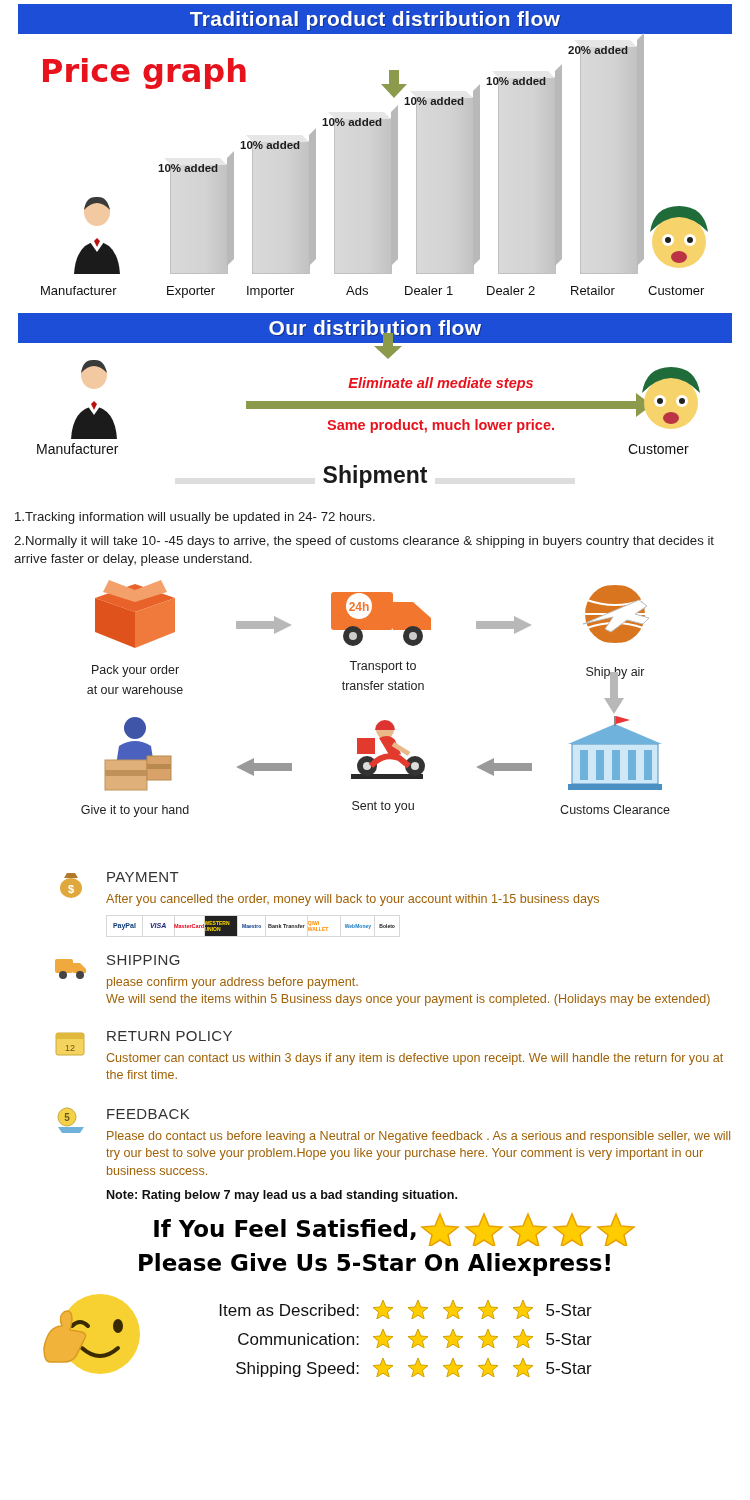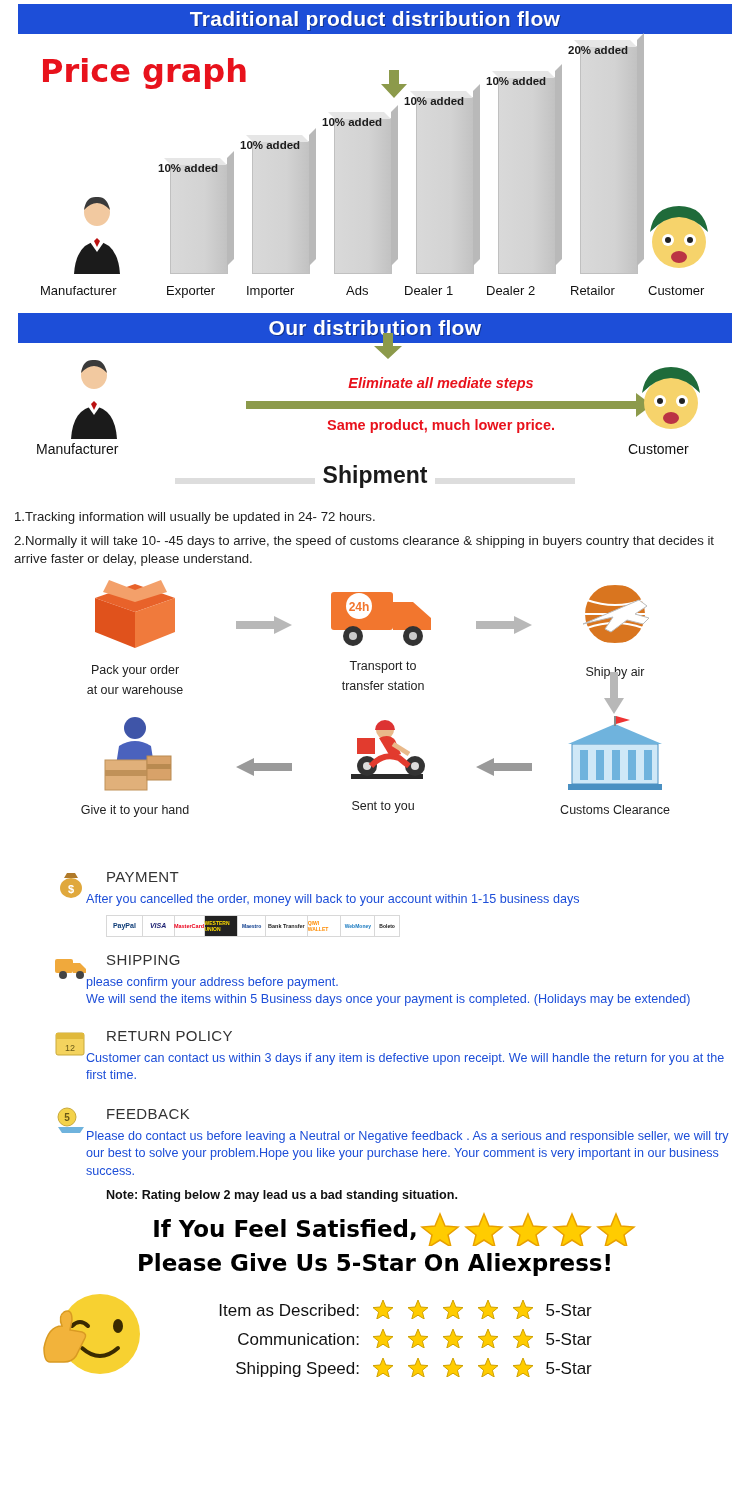--- a/index.html
+++ b/index.html
@@ -90,21 +90,21 @@
   .cell { position:absolute; width:170px; text-align:center; }
   .cell .cap { font-size:12.5px; color:#222; line-height:16px; margin-top:4px;}
   .harrow { position:absolute; height:20px; }
   .varrow { position:absolute; }
 
   
   .info { position:relative; width:750px; padding:10px 14px 0 14px; }
   .info-row { position:relative; margin-bottom:10px; }
   .info-ico { position:absolute; left:40px; top:2px; width:34px; height:28px;}
   .info-head { margin-left:92px; font-size:15px; color:#333; letter-spacing:.4px; }
-  .info-body { margin-left:72px; margin-top:6px; font-size:12.6px; line-height:17.5px; color:#1d4ed8; }
+  .info-body { margin-left:92px; margin-top:6px; font-size:12.6px; line-height:17.5px; color:#a16207; }
   .pay-logos { margin-left:92px; margin-top:6px; display:flex; align-items:center; border:1px solid #d8d8d8; width:294px; height:22px;}
   .pl { height:100%; display:flex; align-items:center; justify-content:center; font-size:7px; font-weight:bold; border-right:1px solid #d8d8d8;}
   .note-bold { margin-left:92px; margin-top:8px; font-size:12.6px; font-weight:bold; color:#111; }
 
   
   .sat { position:relative; width:660px; height:170px; margin-top:6px; }
   .sat-l1, .sat-l2 {
     position:absolute; left:0; width:750px; text-align:center;
     font-weight:bold; color:#000; font-size:23px; font-family:"DejaVu Sans", sans-serif;
   }
@@ -371,21 +371,21 @@
   </div>
 
   <div class="info-row" style="margin-top:20px;">
     <svg class="info-ico" viewBox="0 0 34 28">
       <circle cx="13" cy="10" r="9" fill="#f3d24a" stroke="#c9a93a"></circle>
       <text x="13" y="14" font-size="10" font-weight="bold" fill="#6b5a17" text-anchor="middle" font-family="Liberation Sans, sans-serif">5</text>
       <polygon points="4,20 30,20 26,26 8,26" fill="#6fb3dd"></polygon>
     </svg>
     <div class="info-head">FEEDBACK</div>
     <div class="info-body">Please do contact us before leaving a Neutral or Negative  feedback . As a serious and responsible seller, we will try our best to solve your problem.Hope you like your purchase here. Your comment is very important in our business success.</div>
-    <div class="note-bold">Note: Rating below 2 may lead us a bad standing situation.</div>
+    <div class="note-bold">Note: Rating below 7 may lead us a bad standing situation.</div>
   </div>
 </div>
 
 <div class="sat">
   <div class="sat-l1" style="padding-right:180px;">If You Feel Satisfied,</div>
   <div class="sat-l2">Please Give Us 5-Star On Aliexpress!</div>
 
   <div class="sat-stars-top">
     <svg width="230" height="34" viewBox="0 0 230 34">
       <g fill="#ffcc00" stroke="#e8a000" stroke-width="1.5">

